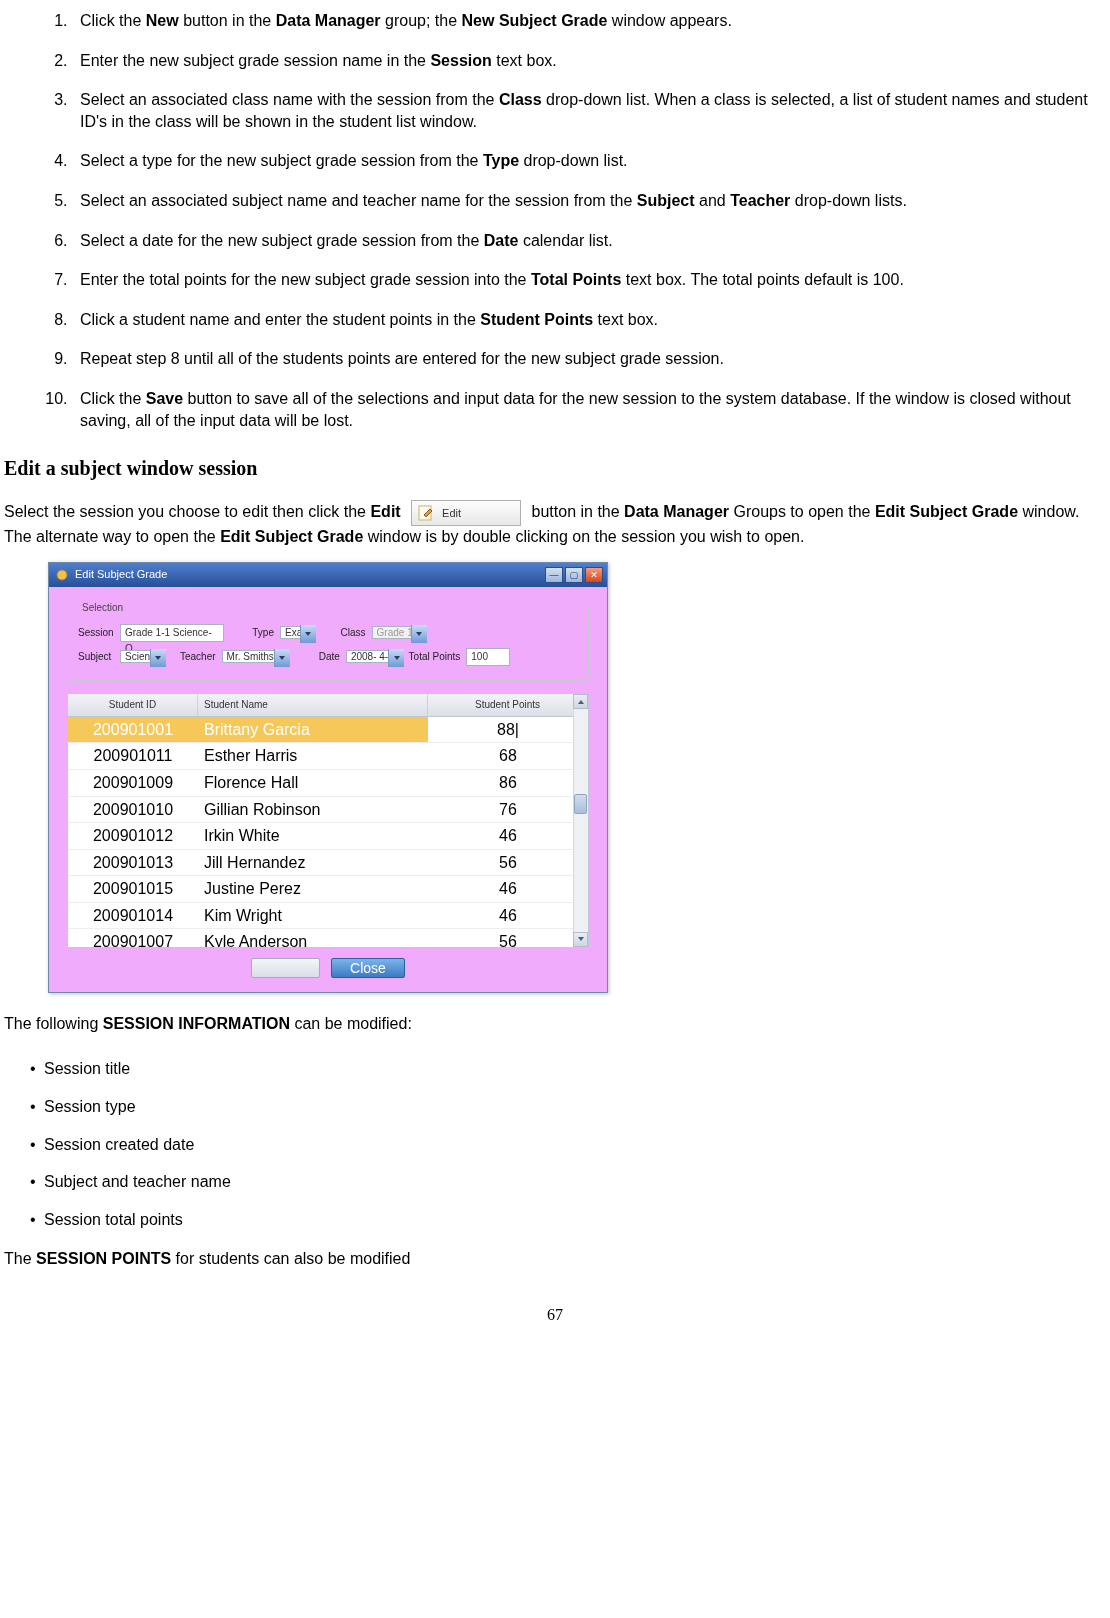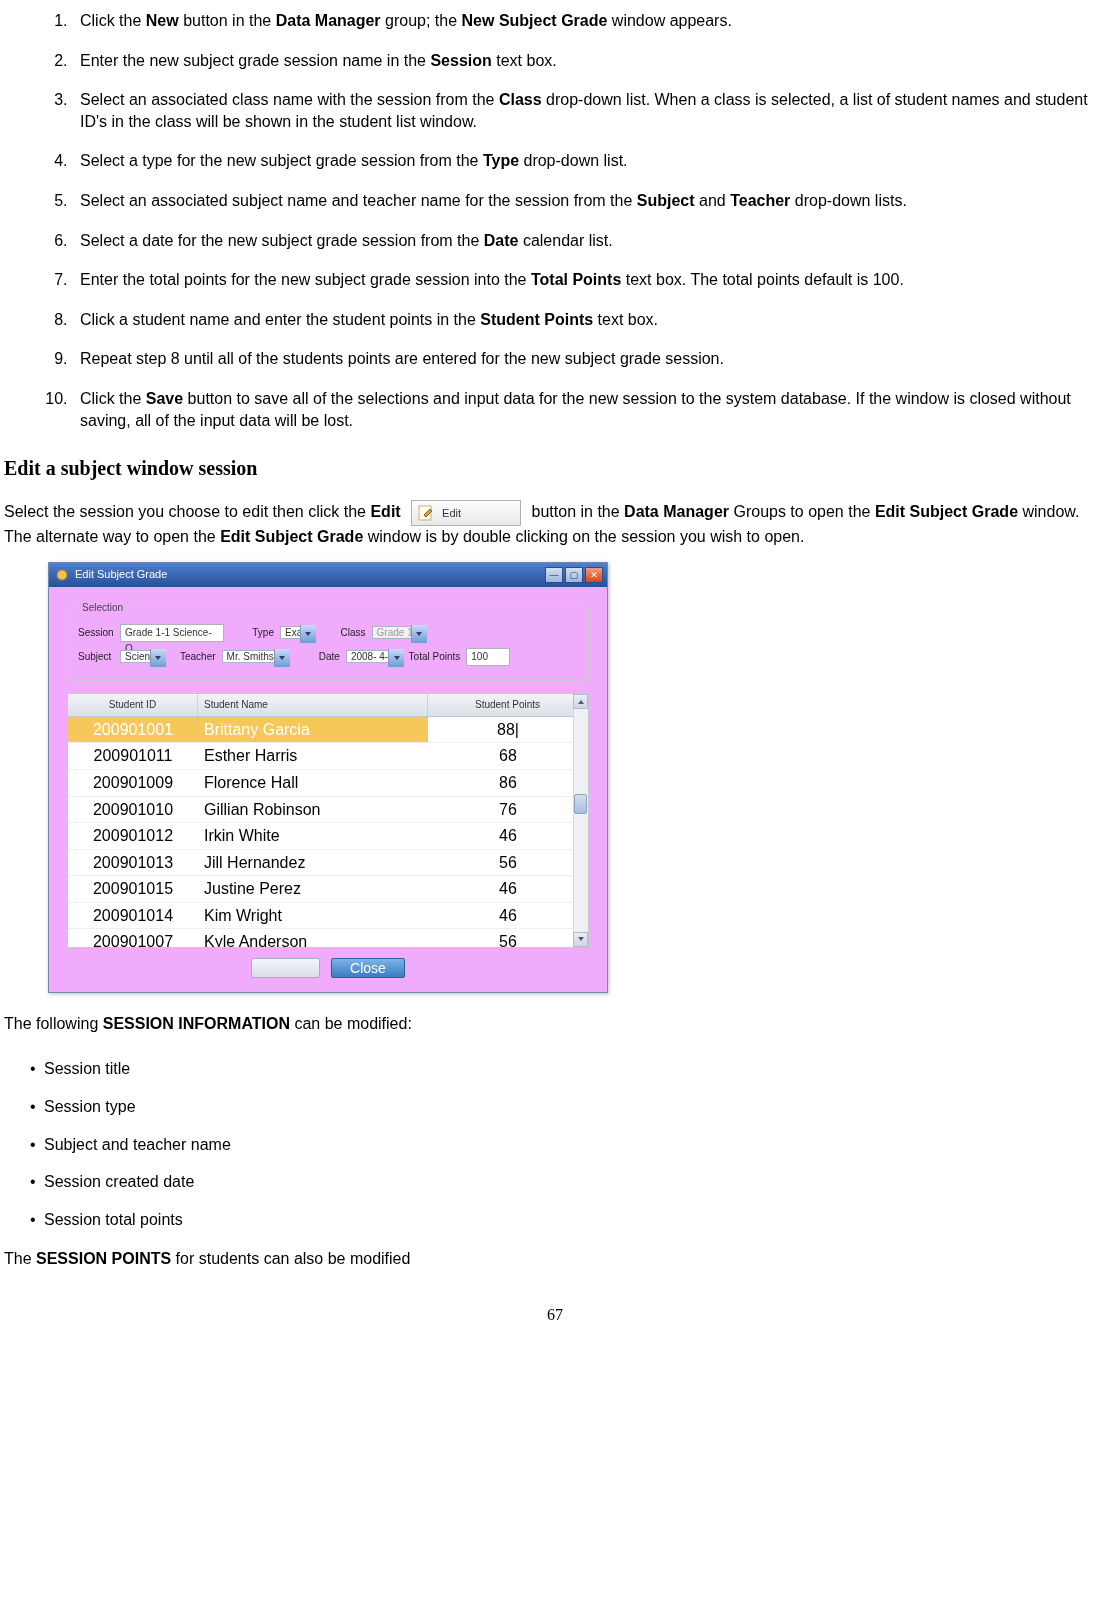--- a/index.html
+++ b/index.html
@@ -288,22 +288,22 @@
 
 <p class="para">
   <span>The following </span>
   <span class="bold">SESSION INFORMATION</span>
   <span> can be modified:</span>
 </p>
 
 <ul class="bullet-list" id="bullet-list">
     <li>Session title</li>
     <li>Session type</li>
+    <li>Session created date</li>
     <li>Subject and teacher name</li>
-    <li>Session created date</li>
     <li>Session total points</li>
   </ul>
 
 <p class="para">
   <span>The </span>
   <span class="bold">SESSION POINTS</span>
   <span> for students can also be modified</span>
 </p>
 
 <div class="page-num">67</div>

